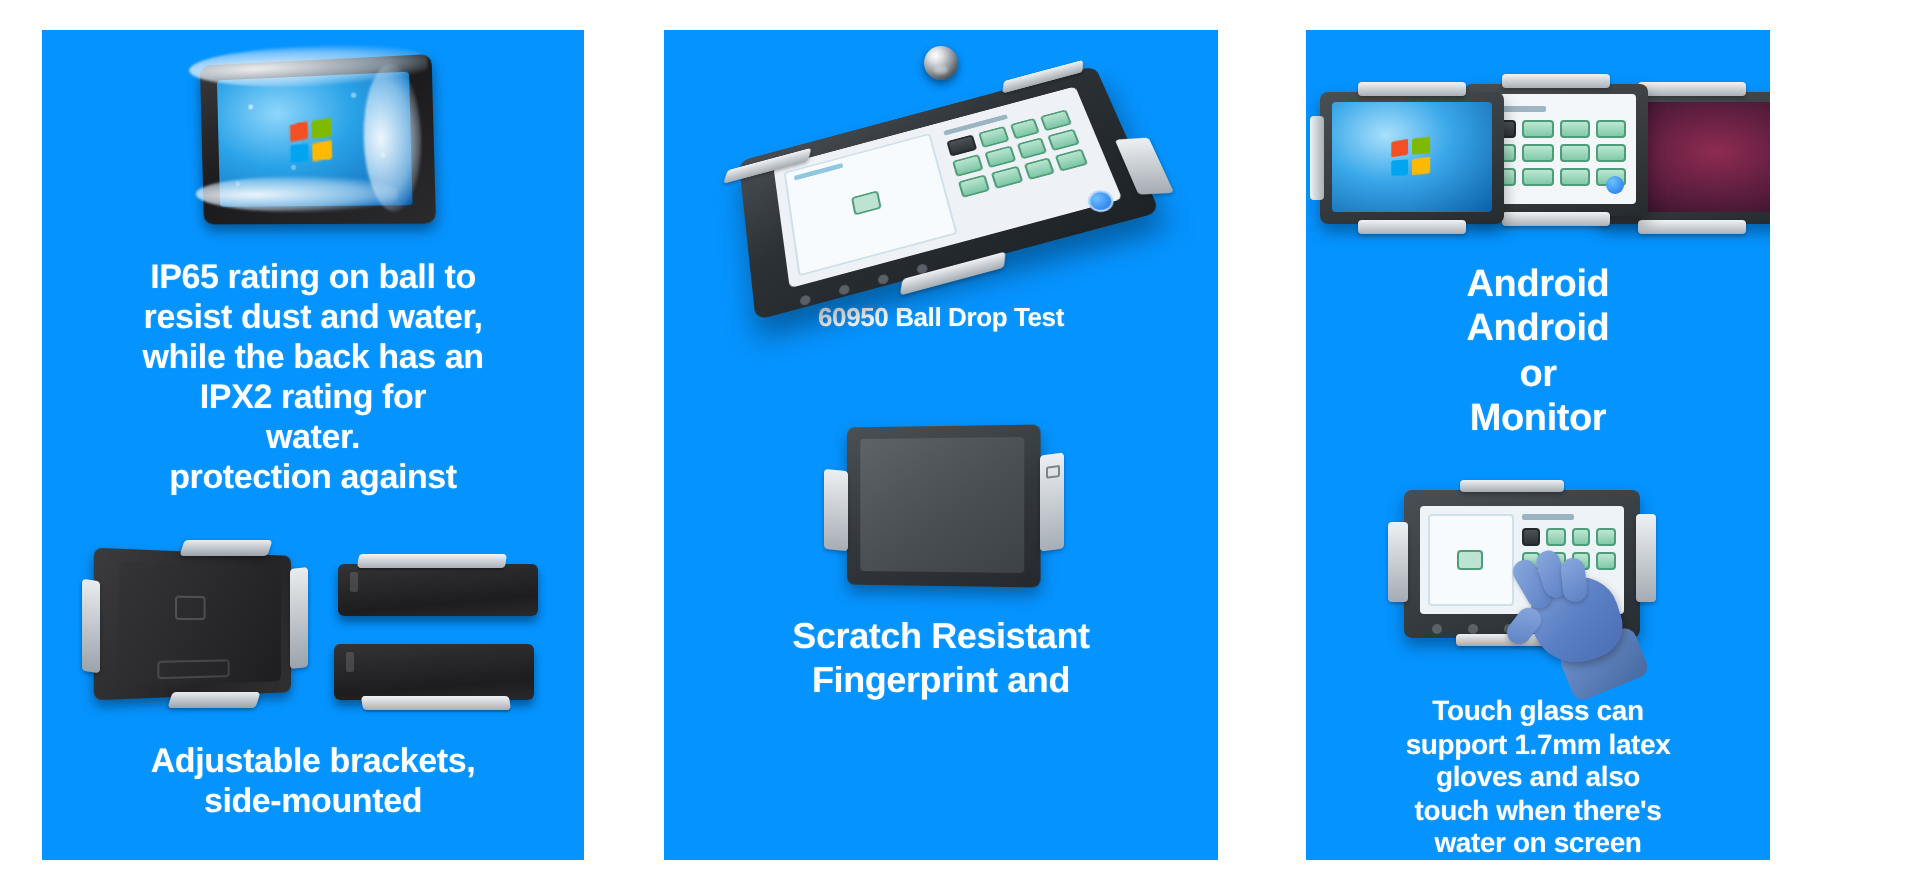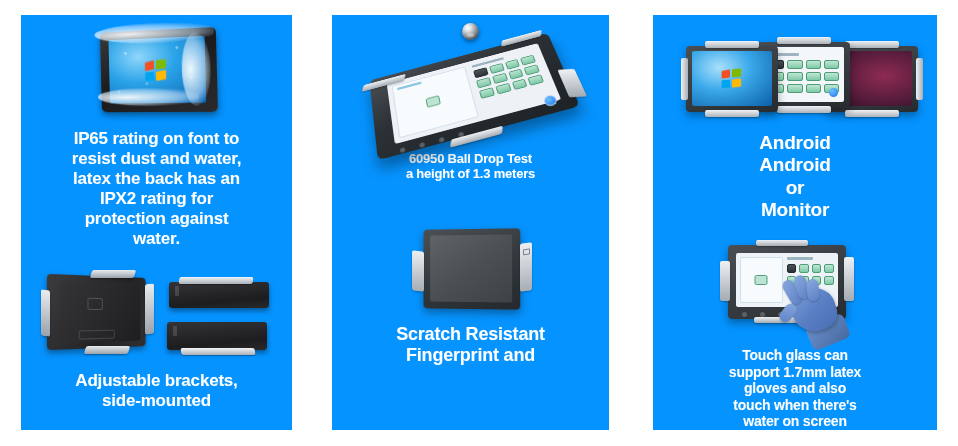--- a/index.html
+++ b/index.html
@@ -19,21 +19,21 @@
     top: 15px;
     height: 415px;
     background: #0593ff;
     display: flex;
     flex-direction: column;
     align-items: center;
     overflow: hidden;
   }
   #panel-1 { left: 21px;  width: 271px; }
   #panel-2 { left: 332px; width: 277px; }
-  #panel-3 { left: 653px; width: 284px; }
+  #panel-3 { left: 653px; width: 232px; }
 
   .caption {
     color: #ffffff;
     font-weight: bold;
     text-align: center;
     line-height: 1.18;
     letter-spacing: -0.2px;
     width: 100%;
     padding: 0 6px;
     text-shadow: 0 0 1px rgba(255,255,255,0.25);
@@ -346,26 +346,26 @@
               <i class="d"></i>
           </div>
         </div>
         <div class="splash"></div>
         <div class="splash s2"></div>
         <div class="splash s3"></div>
       </div>
     </div>
 
     <div class="caption cap-lines" style="font-size:17px;margin-top:10px;">
-      <span>IP65 rating on font to</span>
+      <span>IP65 rating on ball to</span>
       <span>resist dust and water,</span>
-      <span>latex the back has an</span>
+      <span>while the back has an</span>
       <span>IPX2 rating for</span>
+      <span>water.</span>
       <span>protection against</span>
-      <span>water.</span>
     </div>
 
     <div class="img-slot" style="height:96px;margin-top:14px;">
       <div class="brackets">
         <div class="pc-back">
           <div class="plate"></div>
           <div class="vesa"></div>
           <div class="vesa2"></div>
         </div>
         <div class="rail l"></div>
@@ -431,21 +431,20 @@
           <div class="mrail a"></div>
           <div class="mrail b"></div>
           <div class="mrail c"></div>
           <div class="mrail d"></div>
         </div>
       </div>
     </div>
 
     <div class="caption cap-lines" style="font-size:13px;margin-top:4px;">
       <span>60950 Ball Drop Test</span>
-      <span>a height of 1.3 meters</span>
     </div>
 
     <div class="img-slot" style="height:90px;margin-top:44px;">
       <div class="mono">
         <div class="frame">
           <div class="face"></div>
         </div>
         <div class="lrail"></div>
         <div class="rrail"></div>
       </div>

